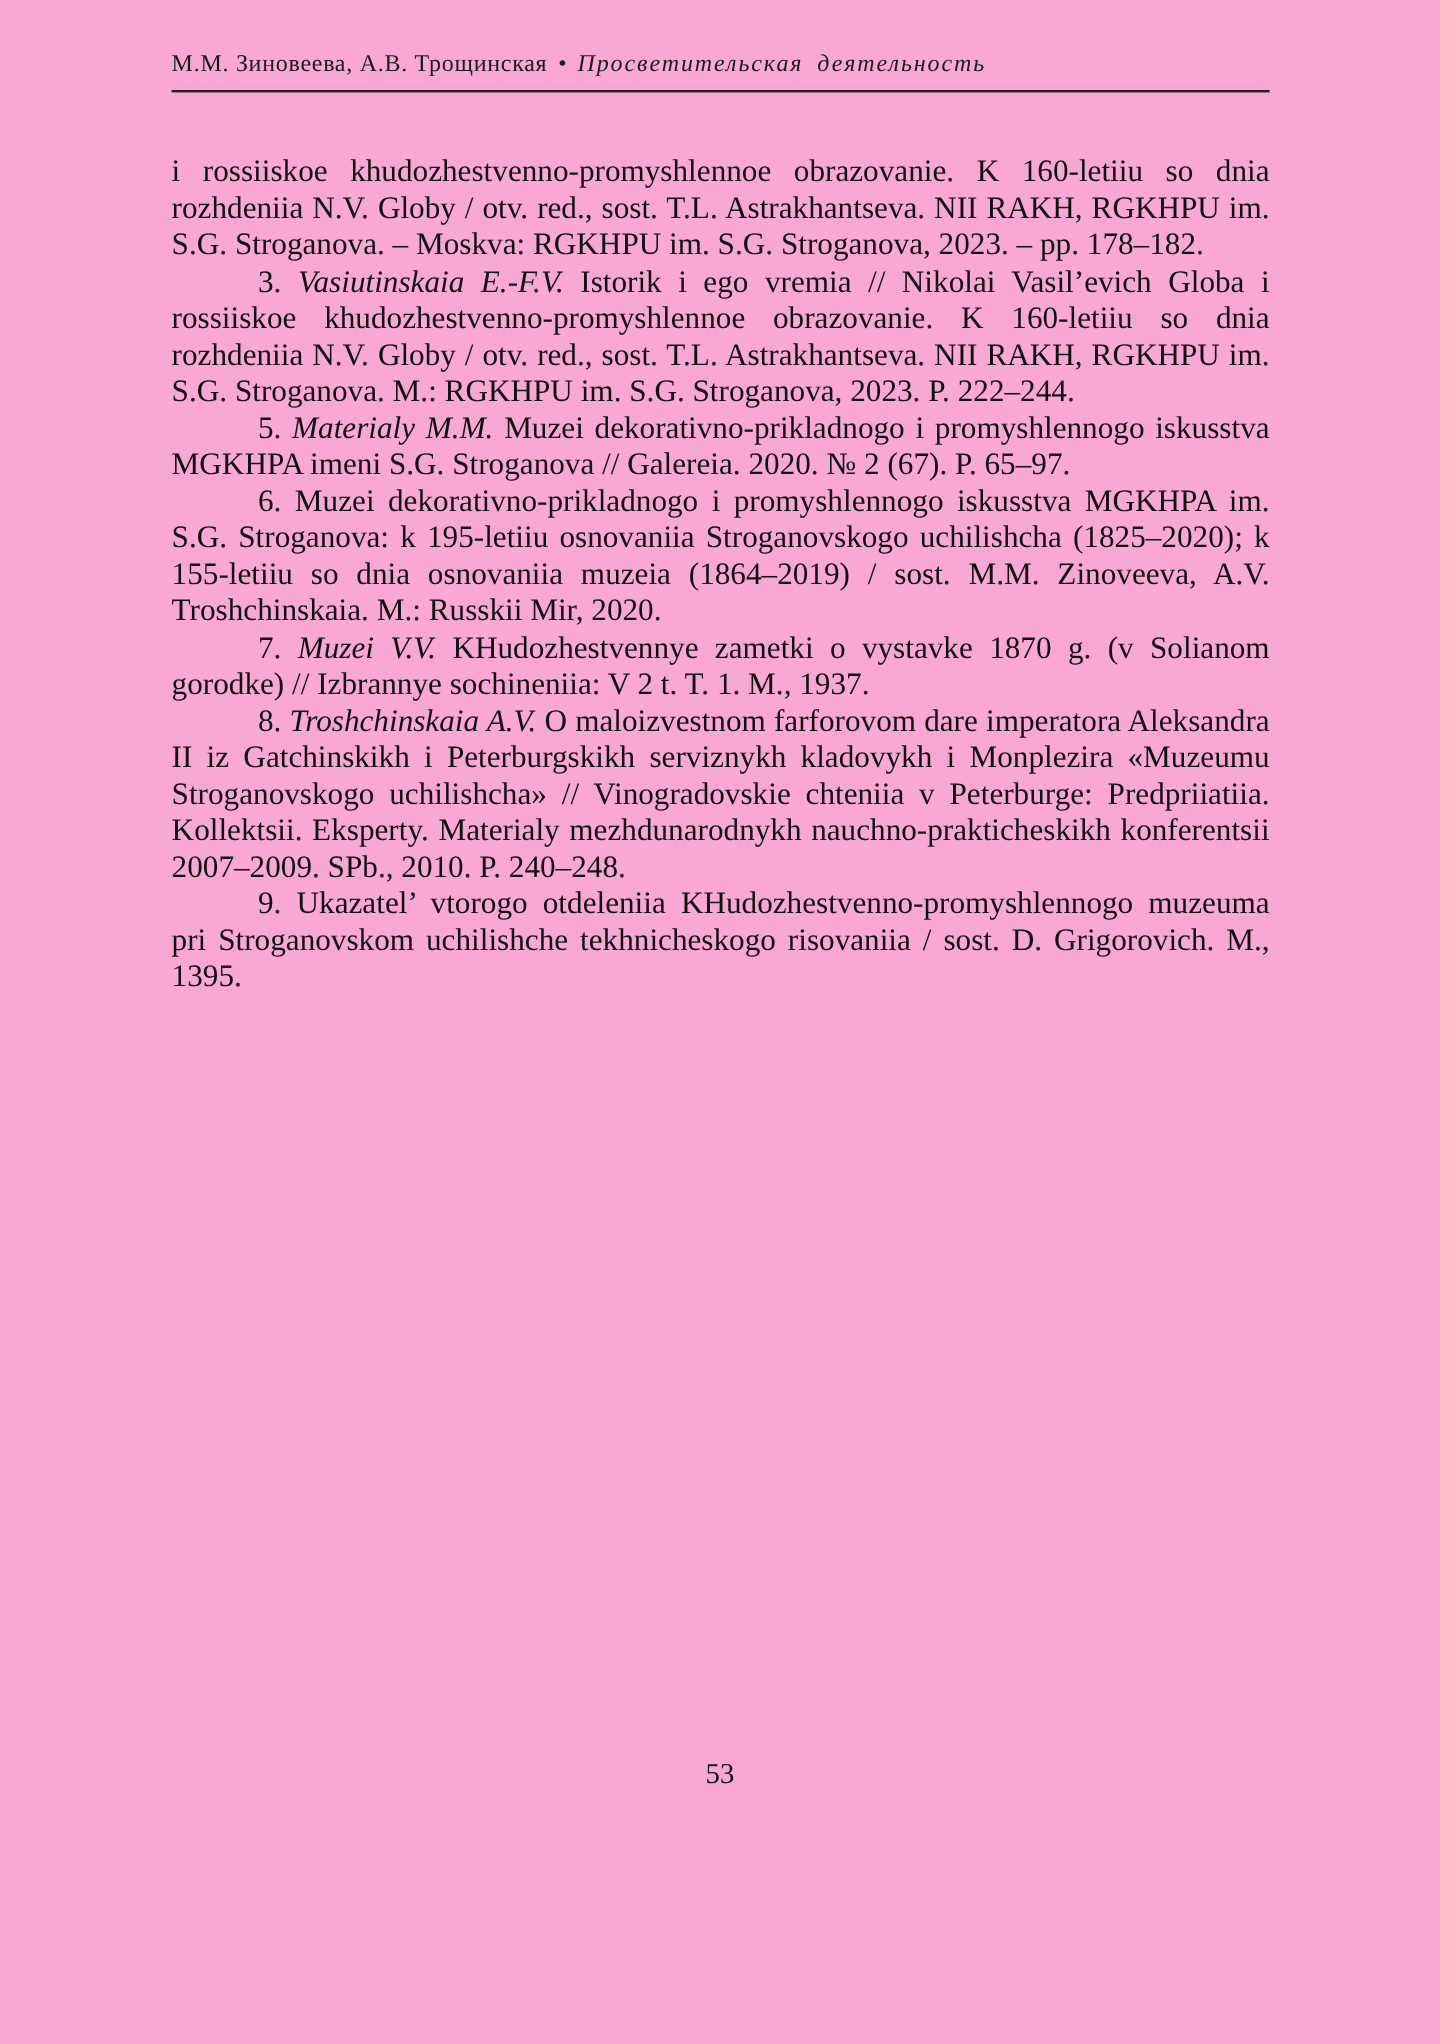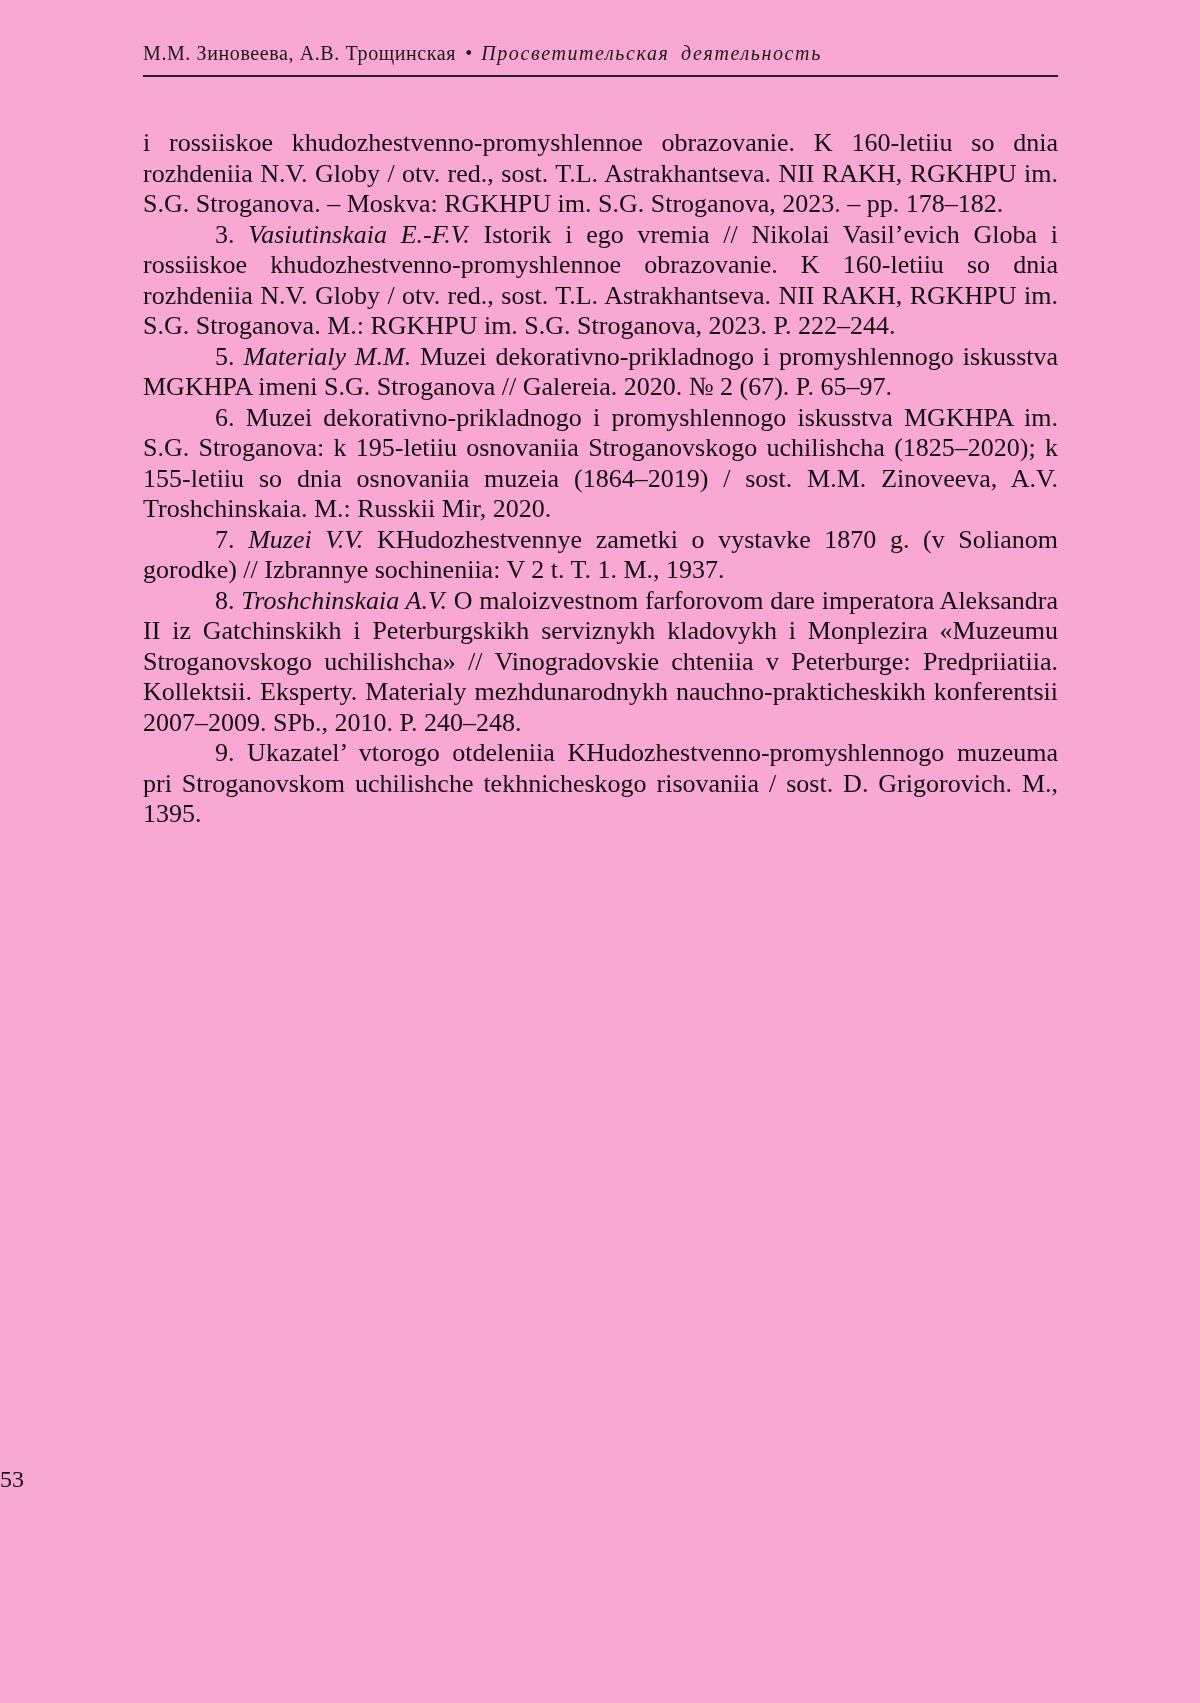--- a/index.html
+++ b/index.html
@@ -48,20 +48,21 @@
     margin: 0;
     text-indent: 72px;
   }
   main.body-text p.no-indent { text-indent: 0; }
   .author { font-style: italic; }
   .page-number {
     position: absolute;
     top: 1466px;
     left: 0;
     width: 100%;
+    text-align: center;
     font-size: 24px;
     color: #111111;
   }
 </style>
 </head>
 <body>
 
 <div class="page">
 
   <header class="running-header">

